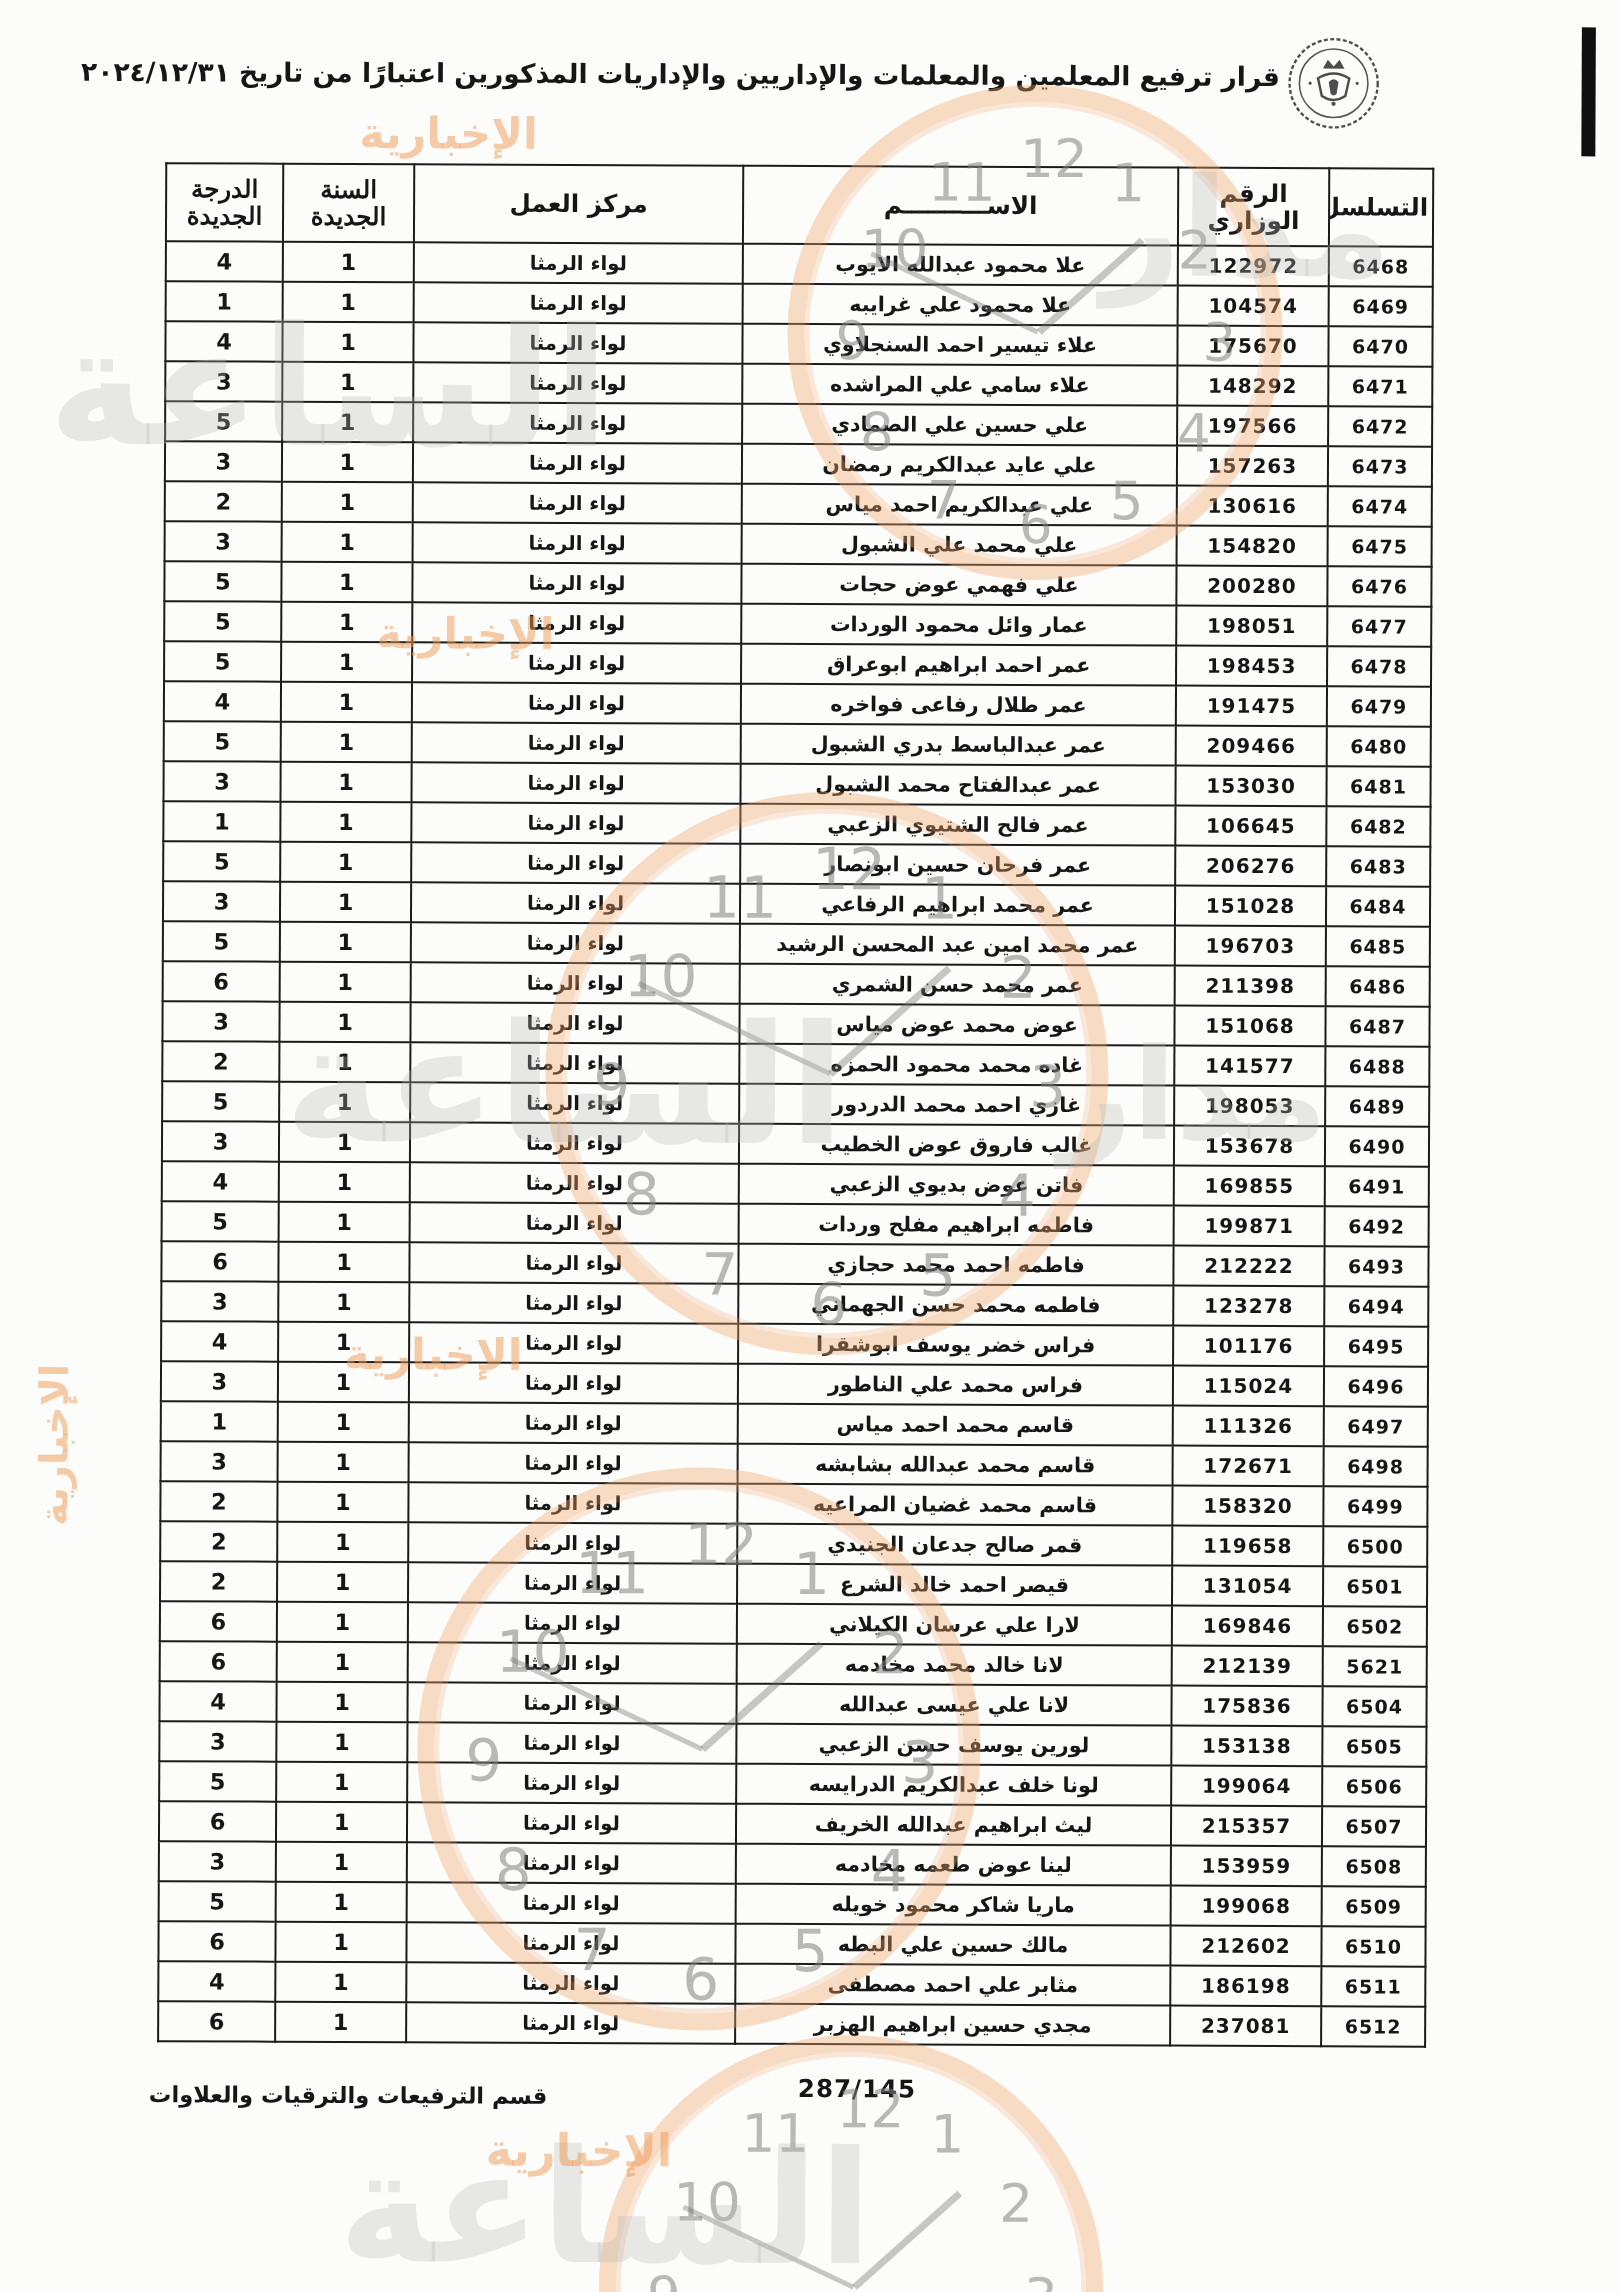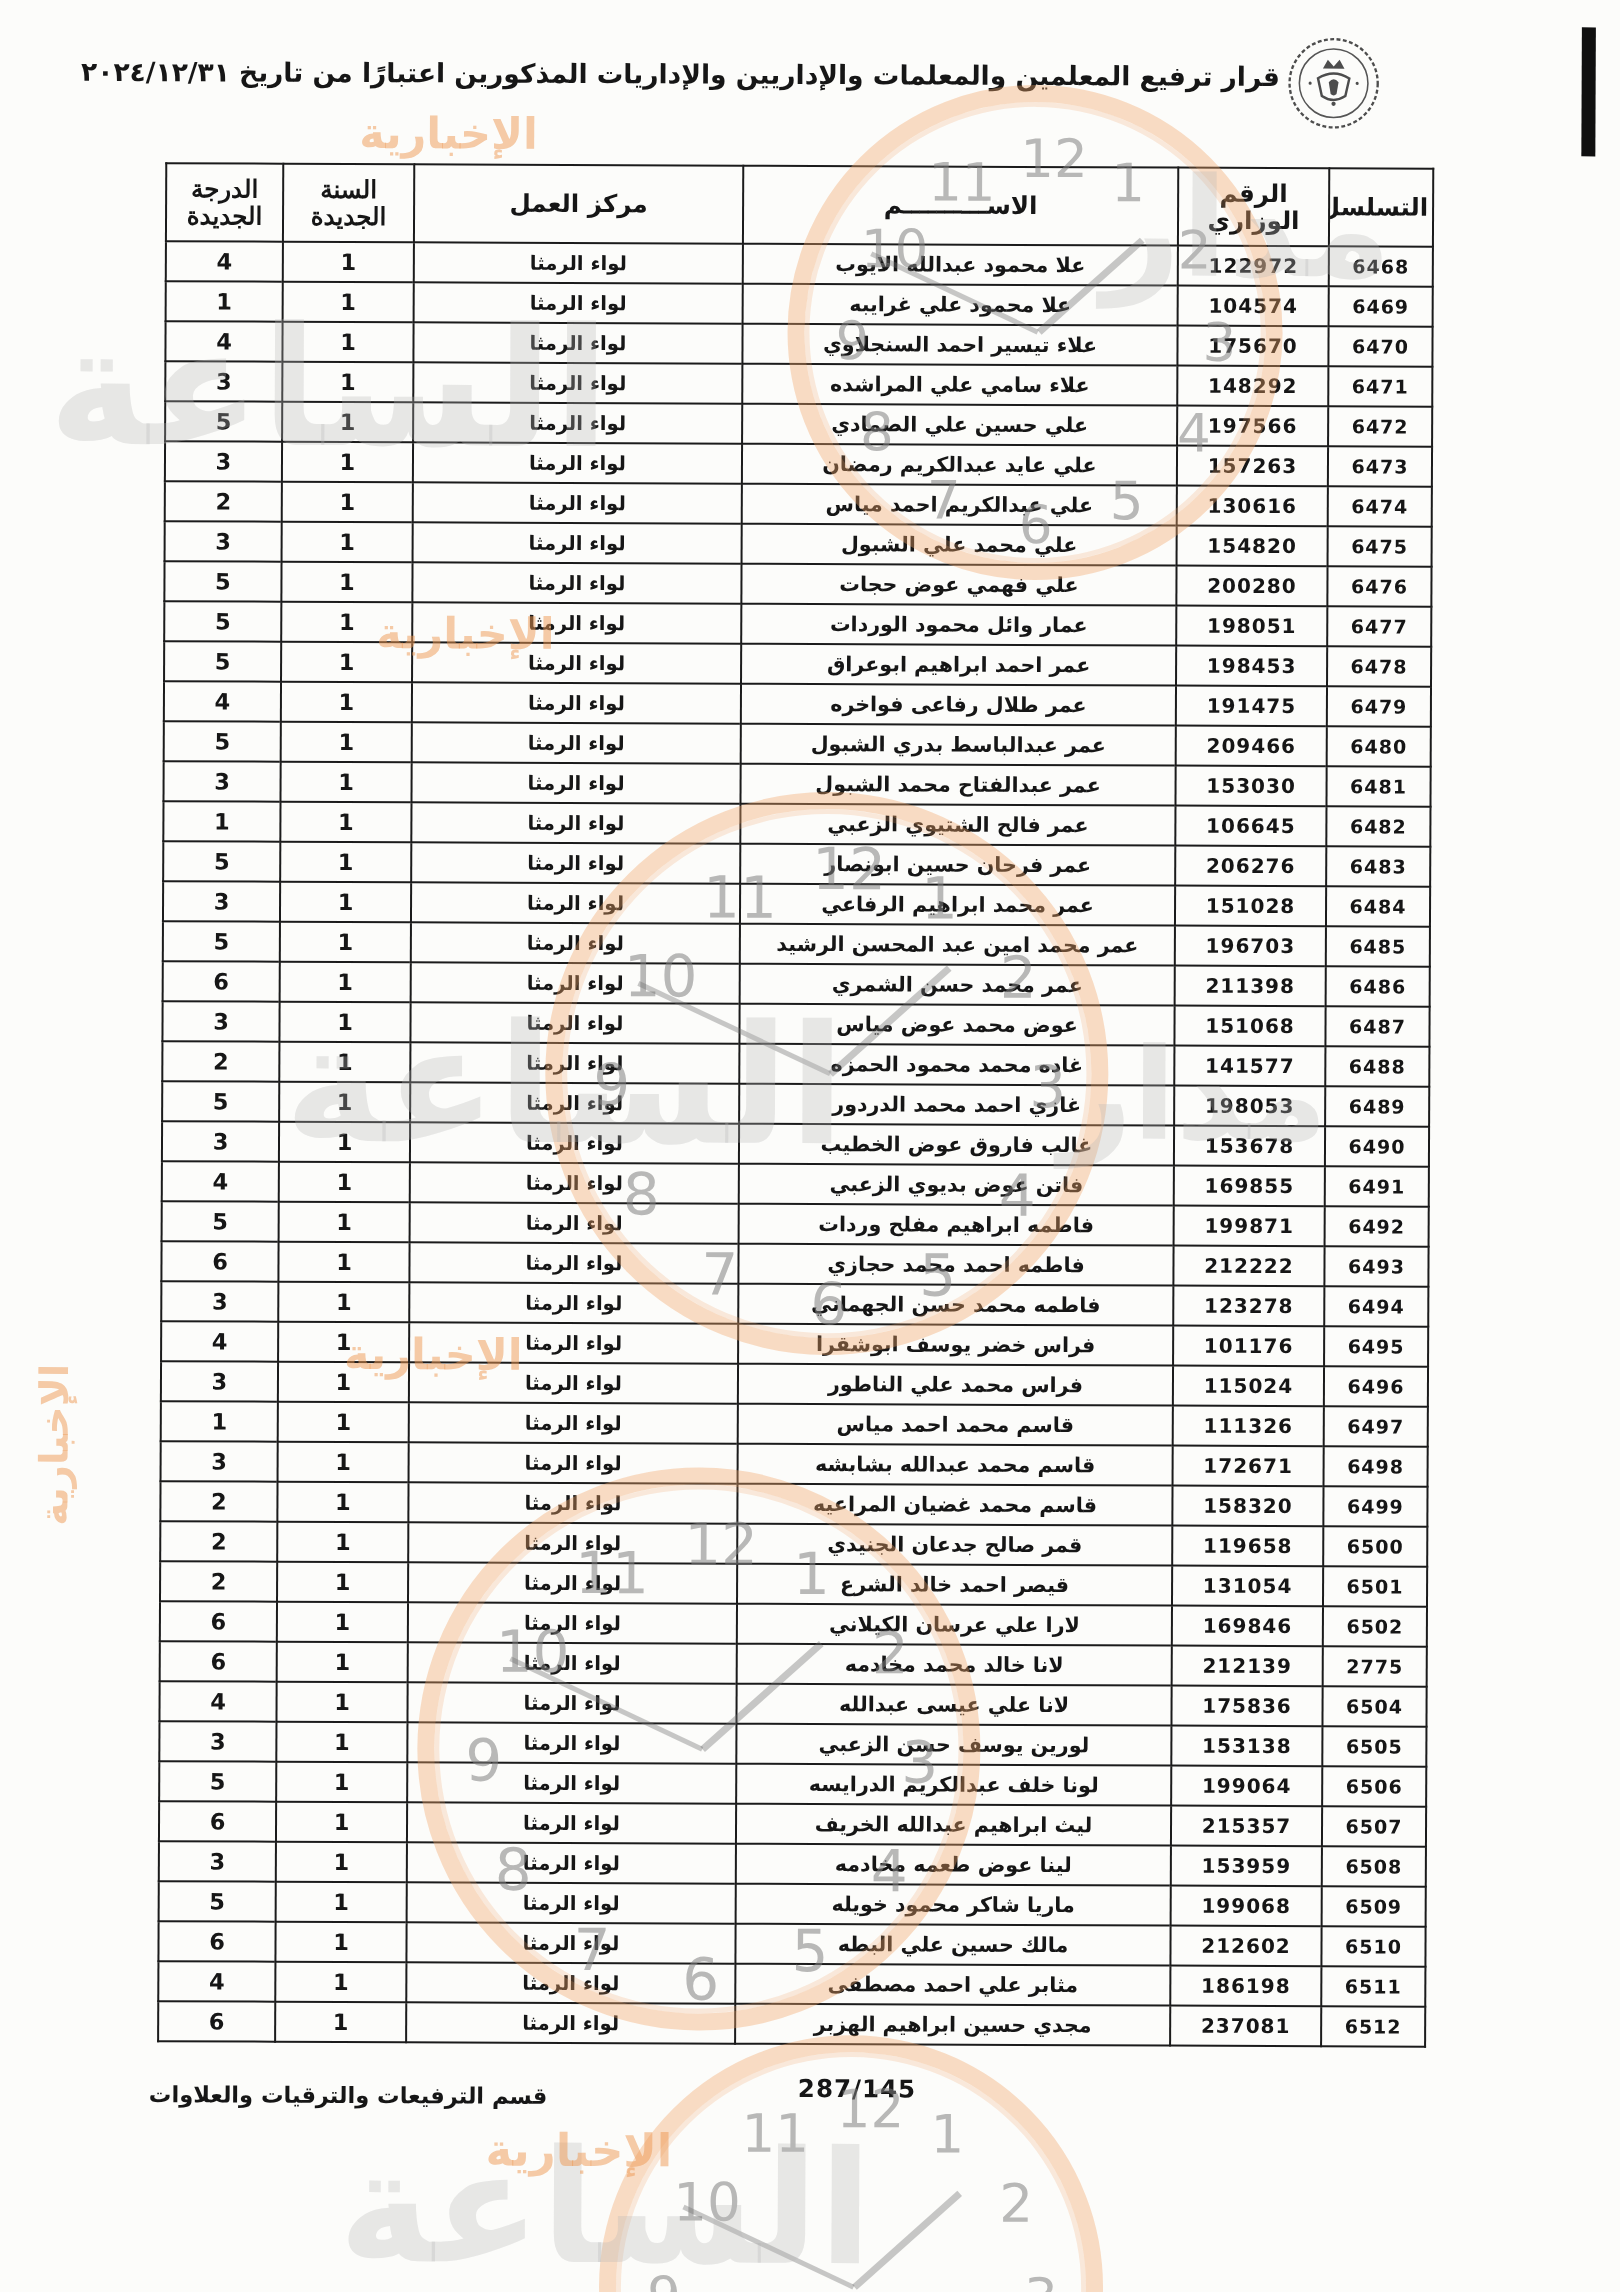--- a/index.html
+++ b/index.html
@@ -366,21 +366,21 @@
             </tr>
             <tr>
               <td class="c-serial">6502</td>
               <td class="c-ministry_no">169846</td>
               <td class="c-name">لارا علي عرسان الكيلاني</td>
               <td class="c-work_center">لواء الرمثا</td>
               <td class="c-new_year">1</td>
               <td class="c-new_grade">6</td>
             </tr>
             <tr>
-              <td class="c-serial">2775</td>
+              <td class="c-serial">5621</td>
               <td class="c-ministry_no">212139</td>
               <td class="c-name">لانا خالد محمد مخادمه</td>
               <td class="c-work_center">لواء الرمثا</td>
               <td class="c-new_year">1</td>
               <td class="c-new_grade">6</td>
             </tr>
             <tr>
               <td class="c-serial">6504</td>
               <td class="c-ministry_no">175836</td>
               <td class="c-name">لانا علي عيسى عبدالله</td>

